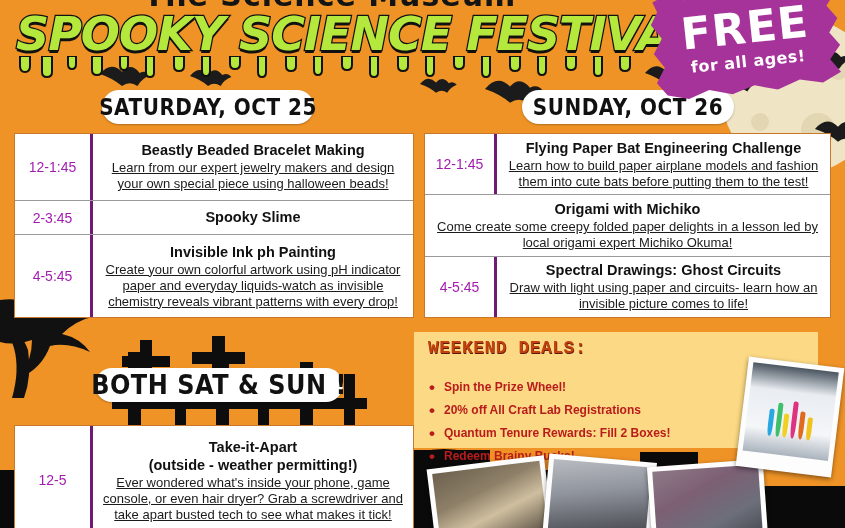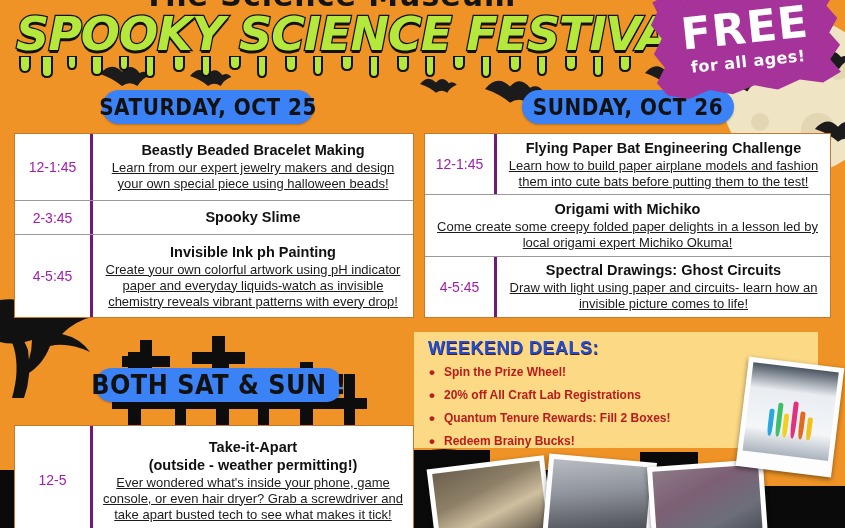--- a/index.html
+++ b/index.html
@@ -114,21 +114,21 @@
     font-weight: 700;
     font-size: 16px;
     letter-spacing: 0.5px;
     color: #ffffff;
   }
 
   
   .day-pill {
     position: absolute;
     height: 34px;
-    background: #3b82f6;
+    background: #ffffff;
     border-radius: 18px;
     display: flex;
     align-items: center;
     justify-content: center;
     z-index: 6;
     box-shadow: 0 1px 2px rgba(0,0,0,.25);
   }
   .day-pill span {
     font-family: "DejaVu Sans", sans-serif;
     font-weight: 700;
@@ -205,26 +205,26 @@
   
   #deals {
     position: absolute;
     left: 414px; top: 332px;
     width: 404px; height: 116px;
     background: #fcd984;
     z-index: 5;
     padding: 6px 12px 4px 14px;
   }
   #deals-title {
-    font-family: Liberation Sans, sans-serif;
+    font-family: Liberation Mono, monospace;
     font-weight: 700;
     font-size: 18px;
     letter-spacing: 0.5px;
-    color: #1d4ed8;
-    margin-bottom: 2px;
+    color: #c2410c;
+    margin-bottom: 18px;
     text-shadow: 0.5px 0.5px 0 #5c1a10;
   }
   #deals ul { list-style: none; }
   #deals li {
     font-size: 12px;
     font-weight: 700;
     color: #b91c1c;
     line-height: 23px;
     padding-left: 16px;
     position: relative;

